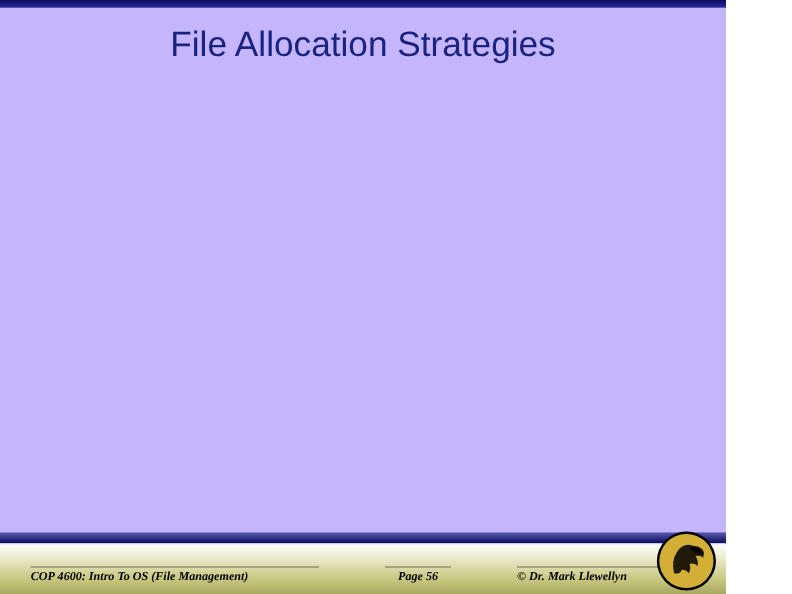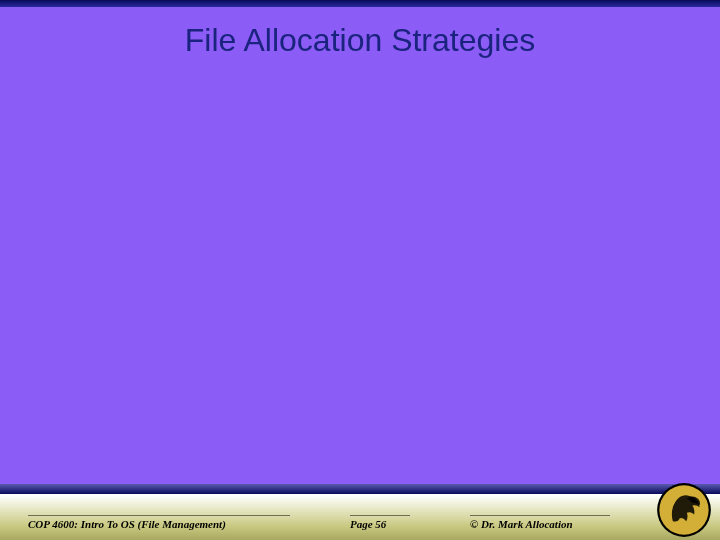--- a/index.html
+++ b/index.html
@@ -5,24 +5,24 @@
   * { margin: 0; padding: 0; box-sizing: border-box; }
   body {
     width: 720px;
     height: 540px;
     background: #fff;
     font-family: "Times New Roman", Times, serif;
     overflow: hidden;
     position: relative;
   }
   .slide {
-    width: 720px;
+    width: 660px;
     height: 540px;
     position: relative;
-    background: #8b5cf6;
+    background: #c4b5fd;
   }
   .top-bar {
     position: absolute;
     top: 0;
     left: 0;
     right: 0;
     height: 7px;
     background: linear-gradient(to bottom, #0a0a5a 0%, #2a2aa0 100%);
   }
   .title {
@@ -74,20 +74,21 @@
     border-top: 1px solid rgba(0,0,0,0.5);
     padding-top: 2px;
     width: 262px;
   }
   .footer-page {
     left: 350px;
     top: 20px;
     border-top: 1px solid rgba(0,0,0,0.5);
     padding-top: 2px;
     width: 60px;
+    text-align: center;
   }
   .footer-author {
     left: 470px;
     top: 20px;
     border-top: 1px solid rgba(0,0,0,0.5);
     padding-top: 2px;
     width: 140px;
   }
   .logo {
     position: absolute;
@@ -104,21 +105,21 @@
 <div class="slide">
   <div class="top-bar"></div>
 
   <h1 class="title">File Allocation Strategies</h1>
 
   <div class="footer-bar">
     <div class="footer-navy"></div>
     <div class="footer-grad">
       <div class="footer-text footer-course">COP 4600: Intro To OS  (File Management)</div>
       <div class="footer-text footer-page">Page 56</div>
-      <div class="footer-text footer-author">© Dr. Mark Allocation</div>
+      <div class="footer-text footer-author">© Dr. Mark Llewellyn</div>
       <div class="logo">
         <svg viewBox="0 0 100 100">
           <circle cx="50" cy="50" r="48" fill="#000"></circle>
           <circle cx="50" cy="50" r="44" fill="#d4af37"></circle>
           <path d="M 30 70 Q 25 50 35 35 Q 45 20 60 25 Q 75 28 78 45 Q 72 40 65 42 Q 70 50 68 58 Q 62 52 55 55 Q 58 62 54 70 Q 48 62 42 65 Q 40 72 30 70 Z" fill="#000" opacity="0.85"></path>
           <path d="M 55 30 Q 65 22 75 30 Q 80 35 78 42 Q 72 36 66 38 Q 60 32 55 30 Z" fill="#000" opacity="0.85"></path>
         </svg>
       </div>
     </div>
   </div>

